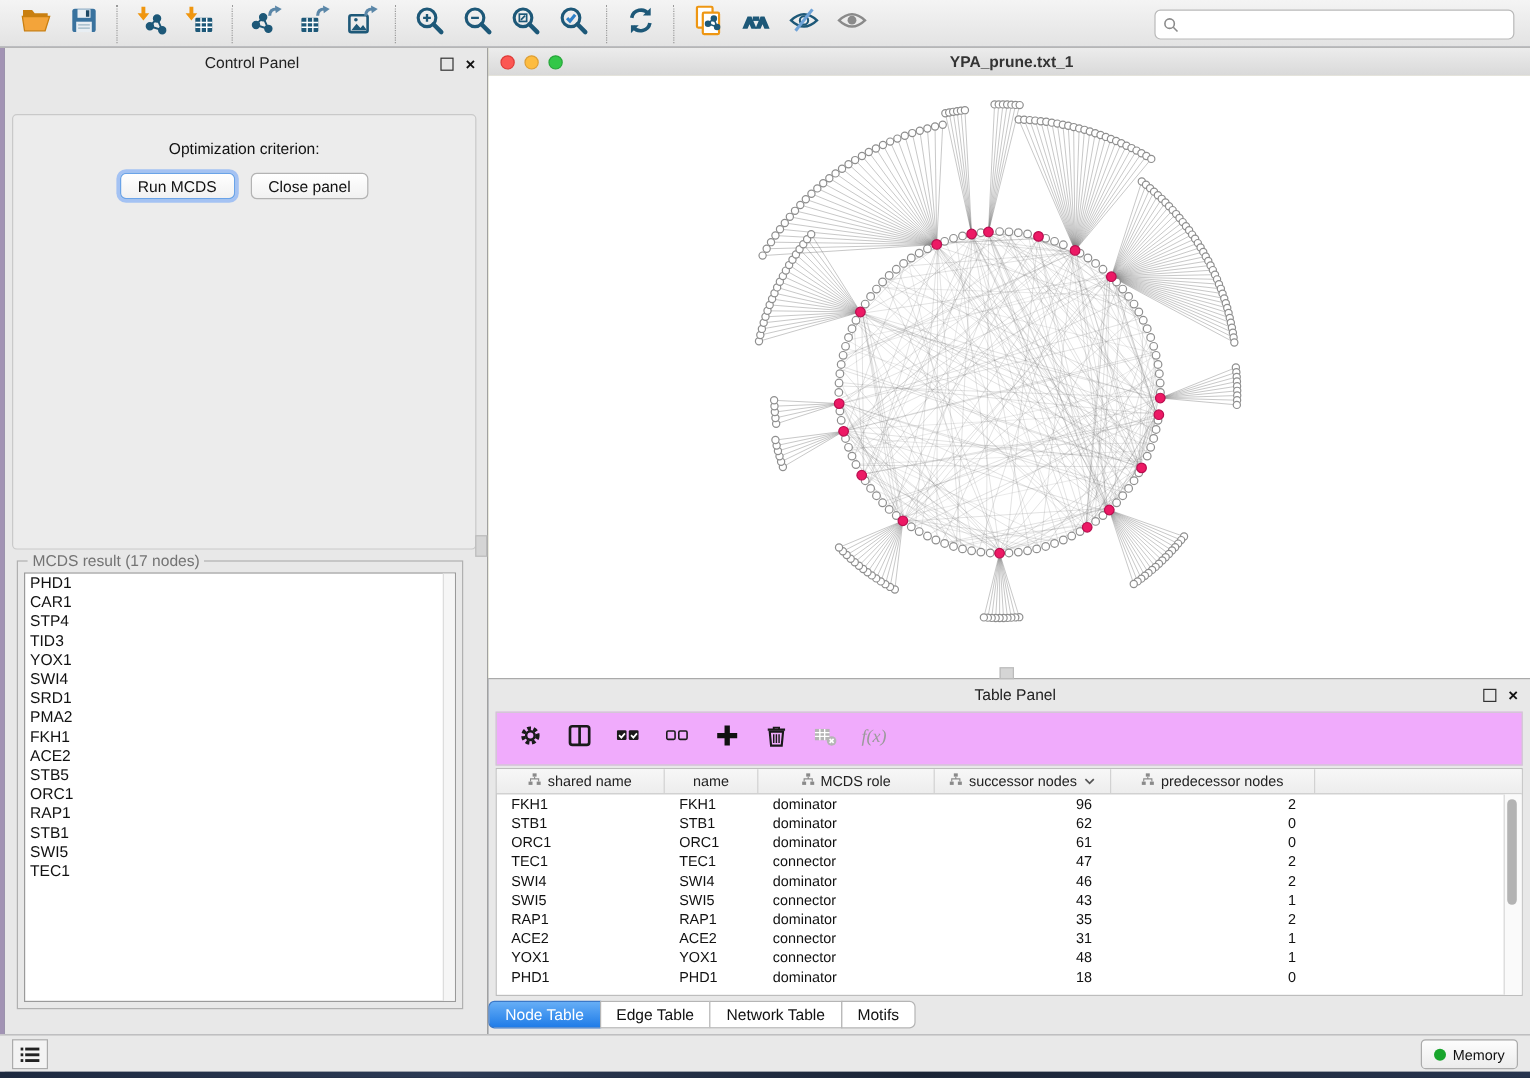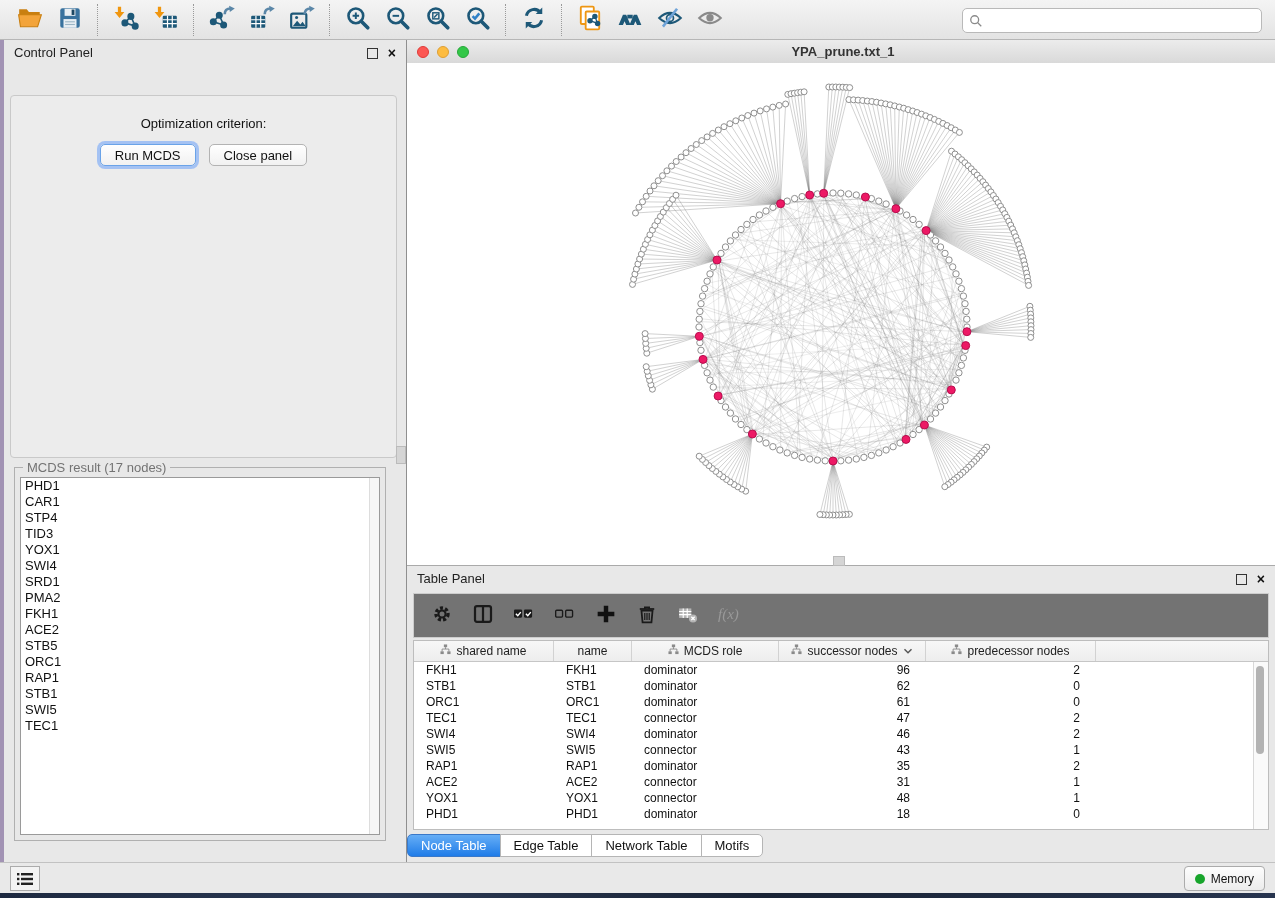--- a/index.html
+++ b/index.html
@@ -14,21 +14,21 @@
   #searchbox{position:absolute;right:13px;top:8px;width:286px;height:23px;background:#fff;
     border:1px solid #b9b9b9;border-radius:5px;display:flex;align-items:center;padding:0 6px;}
   #searchbox input{border:none;outline:none;flex:1;font-size:12px;background:transparent;}
   
   #desk-left{position:absolute;left:0;top:40px;width:4px;height:853px;background:#a293b4;}
   #desk-bottom{position:absolute;left:0;top:893px;width:1275px;height:5px;
     background:linear-gradient(90deg,#1d2940,#2c3a55 30%,#1a2436 60%,#27344e);}
   
   #control-panel{position:absolute;left:4px;top:40px;width:403px;height:822px;background:#e8e8e8;
     border-right:1px solid #8f8f8f;box-sizing:border-box;}
-  .panel-header{position:relative;height:26px;line-height:26px;font-size:13px;color:#222;padding-left:10px;}
+  .panel-header{position:relative;height:26px;line-height:26px;font-size:13px;color:#222;padding-left:10px;text-align:center;}
   .win-icons{position:absolute;right:10px;top:0;height:26px;display:flex;align-items:center;gap:10px;}
   .win-float{width:9px;height:9px;border:1.5px solid #333;display:inline-block;}
   .win-close{font-size:14px;font-weight:bold;color:#111;line-height:9px;}
   .win-close::after{content:"×";}
   #cp-tabs{position:absolute;left:0;top:73px;width:100%;display:flex;justify-content:center;}
   .cp-tab{height:21px;line-height:21px;padding:0 15px;font-size:13px;background:#fdfdfd;color:#111;
     border:1px solid #a9a9a9;margin-left:-1px;}
   .cp-tab:first-child{border-radius:6px 0 0 6px;margin-left:0;}
   .cp-tab:last-child{border-radius:0 6px 6px 0;}
   .cp-tab.active{background:linear-gradient(#6db1f8,#2b82ec);color:#fff;border-color:#3a78c8;}
@@ -54,21 +54,21 @@
   #network-panel{position:absolute;left:407px;top:40px;width:872px;height:525px;background:#fef9c3;}
   #net-title{height:23px;background:linear-gradient(#ececec,#d9d9d9);border-bottom:1px solid #b2b2b2;
     position:relative;text-align:center;font-size:13px;font-weight:600;color:#333;line-height:23px;}
   .tl{position:absolute;top:6px;width:12px;height:12px;border-radius:50%;box-sizing:border-box;}
   .tl.red{left:10px;background:#fc5753;border:1px solid #df3b38;}
   .tl.yel{left:30px;background:#fdbc40;border:1px solid #de9f34;}
   .tl.grn{left:50px;background:#33c748;border:1px solid #27a73a;}
   #graph{position:absolute;left:0;top:23px;width:868px;height:502px;background:#fff;}
   
   #table-panel{position:absolute;left:407px;top:565px;width:868px;height:297px;background:#e8e8e8;border-top:1px solid #aaa;box-sizing:border-box;}
-  #tp-toolbar{position:absolute;left:6px;right:6px;top:27px;height:45px;background:#737373;
+  #tp-toolbar{position:absolute;left:6px;right:6px;top:27px;height:45px;background:#f0abfc;
     border:1px solid #cdcdcd;display:flex;align-items:center;gap:19px;padding-left:17px;box-sizing:border-box;}
   .tpt-btn{display:flex;align-items:center;justify-content:center;width:22px;height:22px;}
   #table-wrap{position:absolute;left:6px;right:6px;top:74px;bottom:32px;background:#fff;border:1px solid #bdbdbd;box-sizing:border-box;}
   #thead{display:flex;height:20px;background:linear-gradient(#f7f7f7,#ededed);border-bottom:1px solid #c6c6c6;}
   .th{display:flex;align-items:center;justify-content:center;gap:5px;font-size:12px;color:#222;
     border-right:1px solid #d2d2d2;box-sizing:border-box;overflow:hidden;}
   .tr{display:flex;height:16px;}
   .td{font-size:12px;line-height:16px;color:#111;box-sizing:border-box;overflow:hidden;white-space:nowrap;}
   .td.l{text-align:left;padding-left:12px;}
   .td.r{text-align:right;padding-right:16px;}

